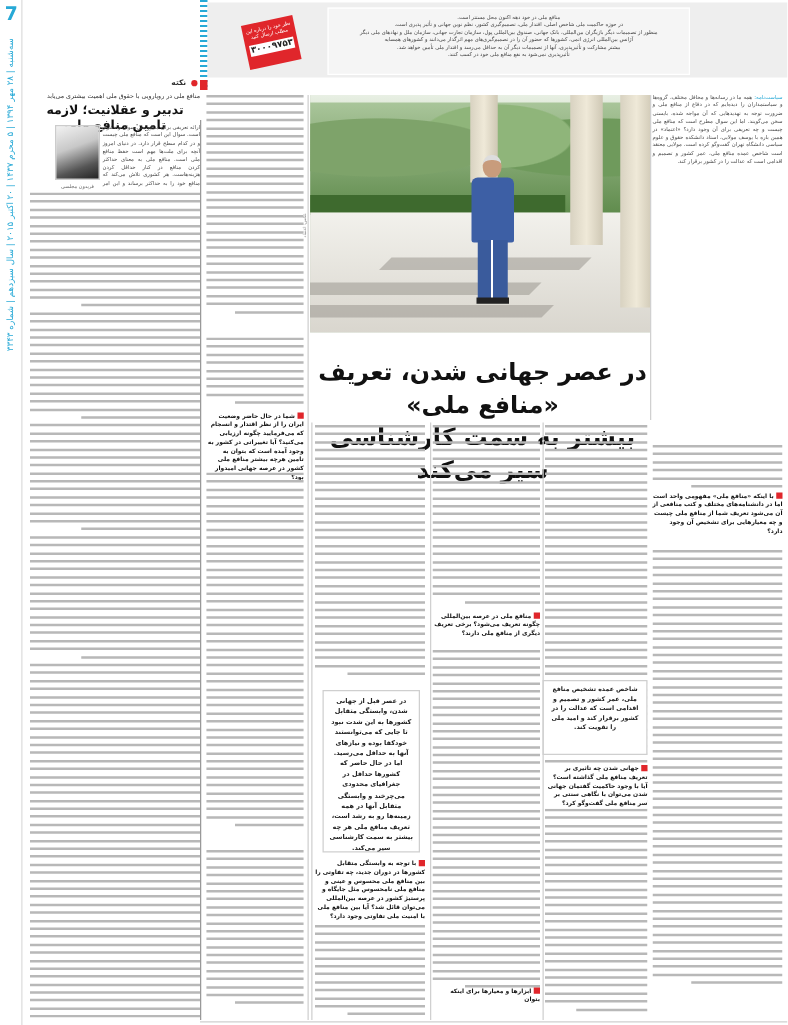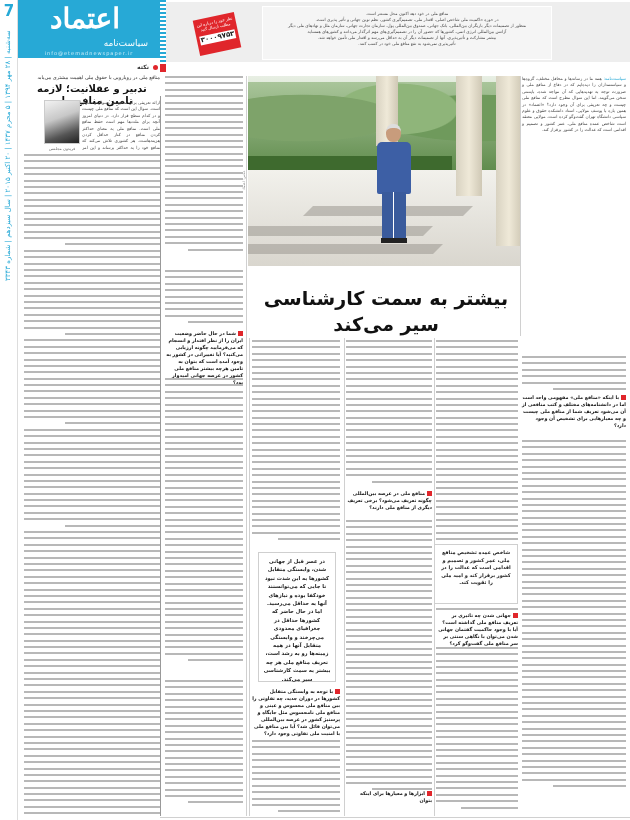--- a/index.html
+++ b/index.html
@@ -76,25 +76,20 @@
 </head>
 <body>
 
 <div class="page">
 
   <div class="date-strip">
     <div class="page-num">7</div>
     <div class="date-text">سه‌شنبه | ۲۸ مهر ۱۳۹۴ | ۵ محرم ۱۴۳۷ | ۲۰ اکتبر ۲۰۱۵ | سال سیزدهم | شماره ۳۳۴۳</div>
   </div>
 
-  <div class="masthead">
-    <div class="logo">اعتماد</div>
-    <div class="section-name">سیاست‌نامه</div>
-    <div class="email">info@etemadnewspaper.ir</div>
-  </div>
   <div class="masthead-stripes"></div>
   <div class="masthead-red"></div>
 
   <div class="topbar">
     <div class="sms-badge">
       <span>نظر خود را درباره این مطلب ارسال کنید</span>
       <span class="num">۳۰۰۰۹۷۵۳</span>
     </div>
     <div class="quote-box">
       <div>منافع ملی در خود دهه اکنون محل مستتر است.</div>
@@ -241,20 +236,21 @@
     <div class="man">
       <div class="head"></div>
       <div class="torso"></div>
       <div class="legs"></div>
       <div class="shoes"></div>
     </div>
   </div>
   <div class="photo-credit">عکس: اعتماد</div>
 
   <div class="headline">
+    <div>در عصر جهانی شدن، تعریف «منافع ملی»</div>
     <div>بیشتر به سمت کارشناسی سیر می‌کند</div>
   </div>
 
   <div class="intro-col">
     <div class="body-text">
       <span class="lead-in">سیاست‌نامه:</span>
       <span>همه ما در رسانه‌ها و محافل مختلف، گروه‌ها و سیاستمداران را دیده‌ایم که در دفاع از منافع ملی و ضرورت توجه به تهدیدهایی که آن مواجه شده، بایستی سخن می‌گویند. اما این سوال مطرح است که منافع ملی چیست و چه تعریفی برای آن وجود دارد؟ «اعتماد» در همین باره با یوسف مولایی، استاد دانشکده حقوق و علوم سیاسی دانشگاه تهران گفت‌وگو کرده است. مولایی معتقد است شاخص عمده منافع ملی، عمر کشور و تصمیم و اقدامی است که عدالت را در کشور برقرار کند.</span>
     </div>
   </div>
   <div class="vline" style="left:520px; top:76px; height:260px;"></div>

